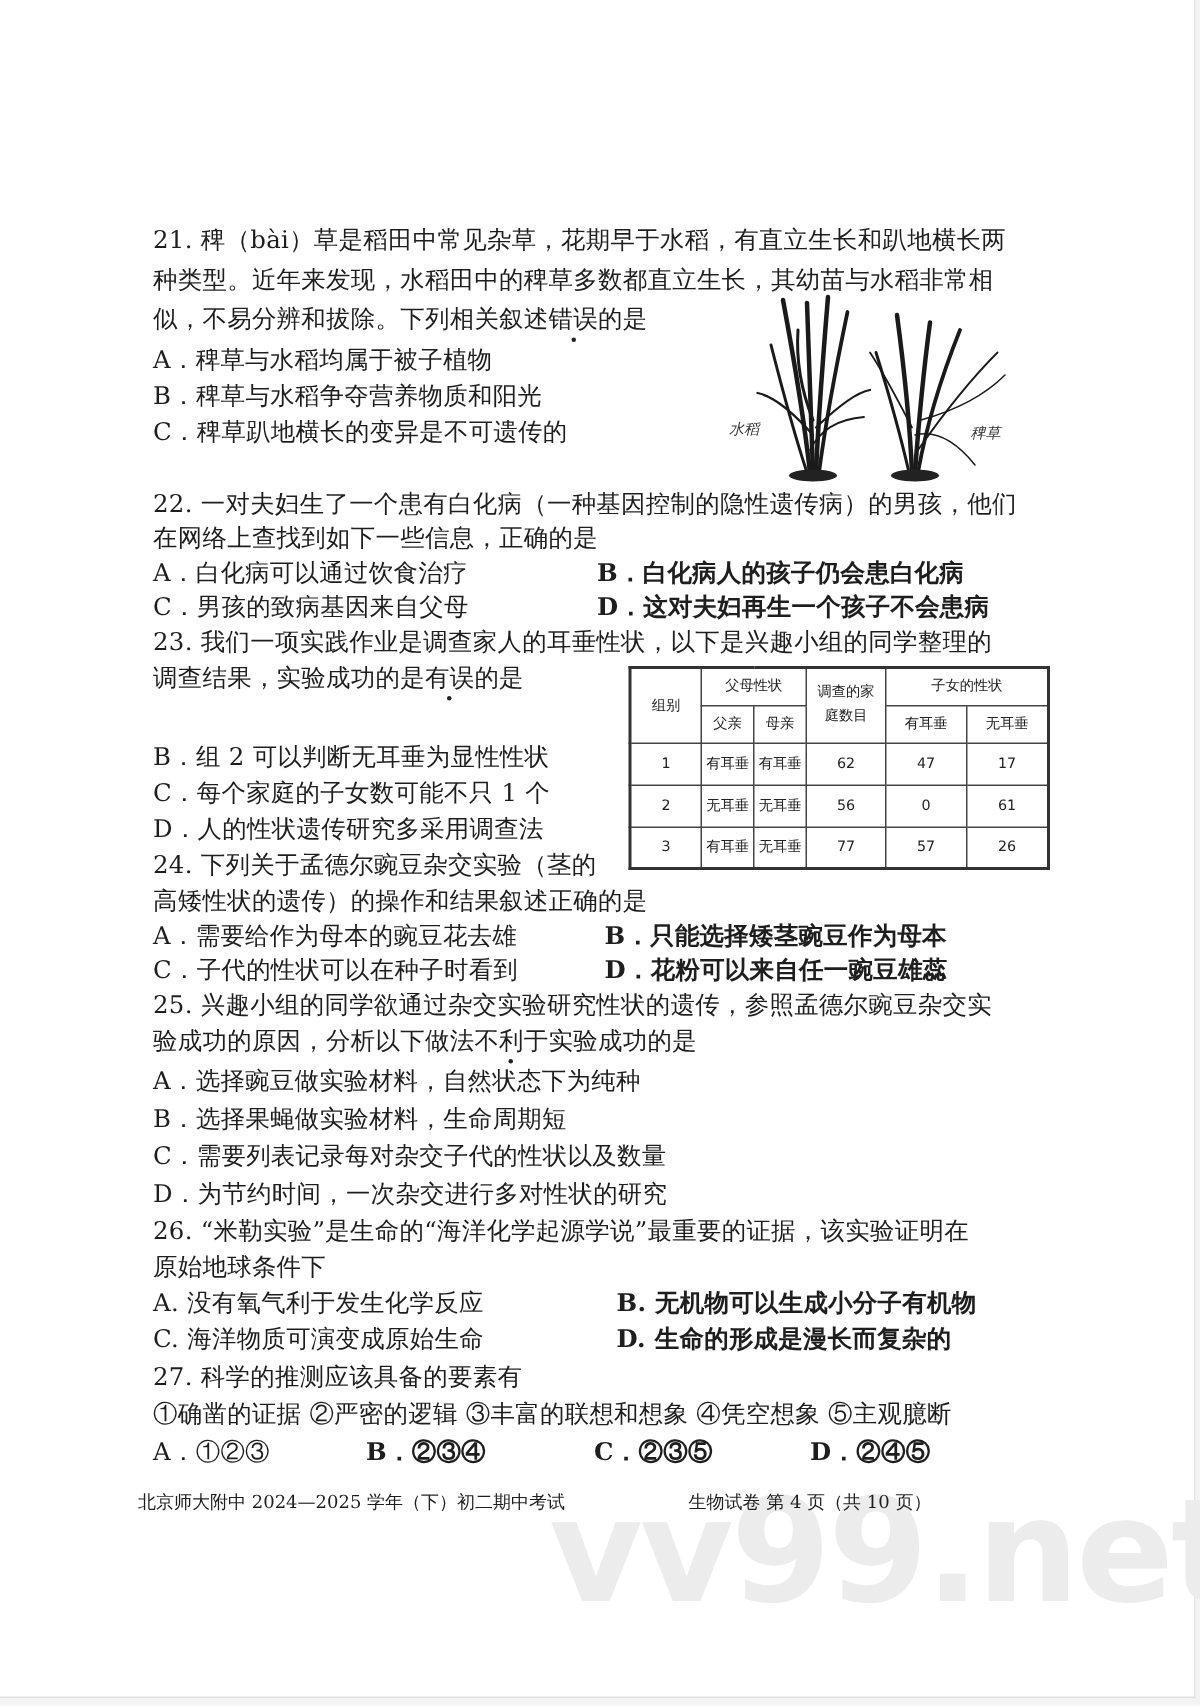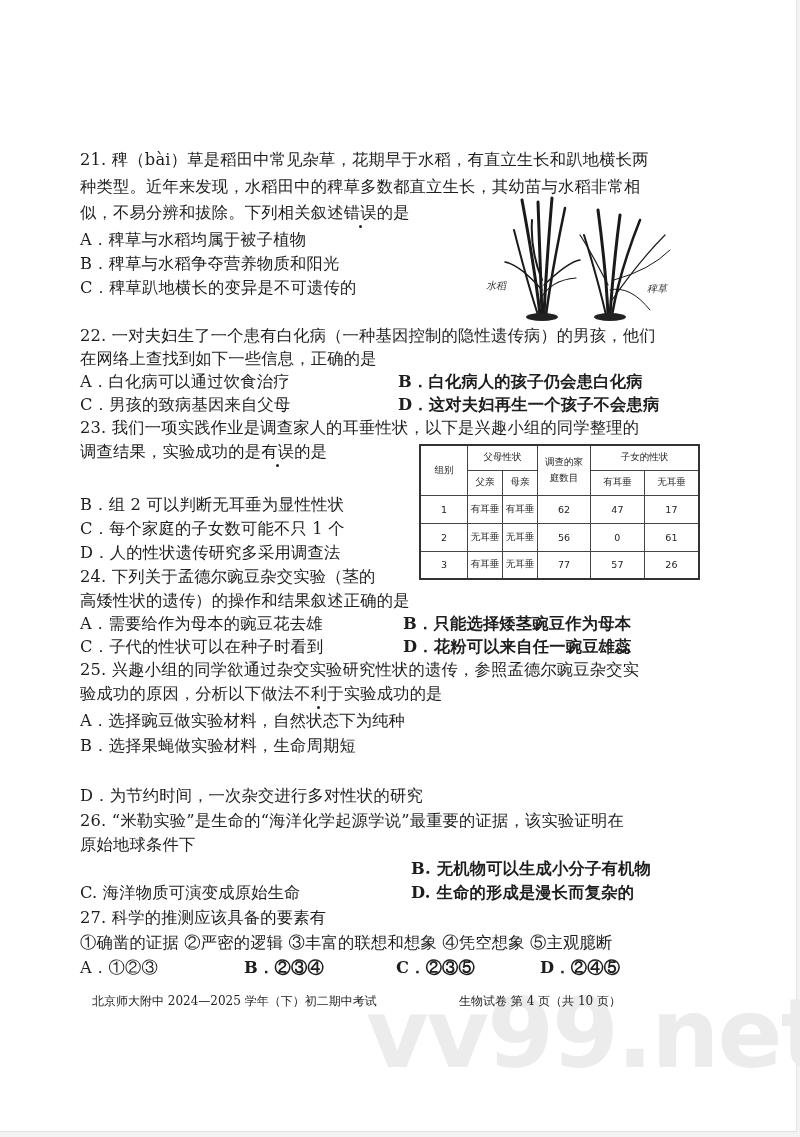--- a/index.html
+++ b/index.html
@@ -8,21 +8,21 @@
     background: #f3f3f3;
     font-family: "DejaVu Serif", "Liberation Serif", serif;
     color: #1e1e1e;
   }
   .page {
     position: absolute; left: 0; top: 0; width: 796px; height: 1131px;
     background: #ffffff;
     border-right: 1px solid #e4e4e4; border-bottom: 1px solid #e0e0e0;
   }
   .line {
-    position: absolute; left: 80px; font-size: 16.3px; line-height: 20px;
+    position: absolute; left: 102px; font-size: 16.3px; line-height: 20px;
     white-space: nowrap; letter-spacing: 0.2px;
   }
   .col2 { position: absolute; white-space: nowrap; font-weight: bold; }
   .dot { position: relative; }
   .dot::after {
     content: ""; position: absolute; left: 50%; bottom: -6px; width: 3px; height: 3px;
     margin-left: -1.5px; border-radius: 50%; background: #222;
   }
   
   .figure { position: absolute; left: 480px; top: 190px; width: 210px; height: 135px; }
@@ -155,24 +155,26 @@
   <div class="col2 line z1" style="top:614px; left:403px">B．只能选择矮茎豌豆作为母本</div>
   <div class="line z1" style="top:637px">C．子代的性状可以在种子时看到</div>
   <div class="col2 line z1" style="top:637px; left:403px">D．花粉可以来自任一豌豆雄蕊</div>
 
   <div class="line z1" style="top:660px">25.  兴趣小组的同学欲通过杂交实验研究性状的遗传，参照孟德尔豌豆杂交实</div>
   <div class="line z1" style="top:684px">
     <span>验成功的原因，分析以下做法</span><span class="dot">不利于</span><span>实验成功的是</span>
   </div>
   <div class="line z1" style="top:711px">A．选择豌豆做实验材料，自然状态下为纯种</div>
   <div class="line z1" style="top:736px">B．选择果蝇做实验材料，生命周期短</div>
+  <div class="line z1" style="top:761px">C．需要列表记录每对杂交子代的性状以及数量</div>
   <div class="line z1" style="top:786px">D．为节约时间，一次杂交进行多对性状的研究</div>
 
   <div class="line z1" style="top:811px">26. “米勒实验”是生命的“海洋化学起源学说”最重要的证据，该实验证明在</div>
   <div class="line z1" style="top:835px">原始地球条件下</div>
+  <div class="line z1" style="top:859px">A. 没有氧气利于发生化学反应</div>
   <div class="col2 line z1" style="top:859px; left:411px">B. 无机物可以生成小分子有机物</div>
   <div class="line z1" style="top:883px">C. 海洋物质可演变成原始生命</div>
   <div class="col2 line z1" style="top:883px; left:411px">D. 生命的形成是漫长而复杂的</div>
 
   <div class="line z1" style="top:908px">27. 科学的推测应该具备的要素有</div>
   <div class="line z1" style="top:933px">①确凿的证据 ②严密的逻辑 ③丰富的联想和想象 ④凭空想象 ⑤主观臆断</div>
   <div class="line z1" style="top:958px">A．①②③</div>
   <div class="col2 line z1" style="top:958px; left:244px">B．②③④</div>
   <div class="col2 line z1" style="top:958px; left:396px">C．②③⑤</div>
   <div class="col2 line z1" style="top:958px; left:540px">D．②④⑤</div>

